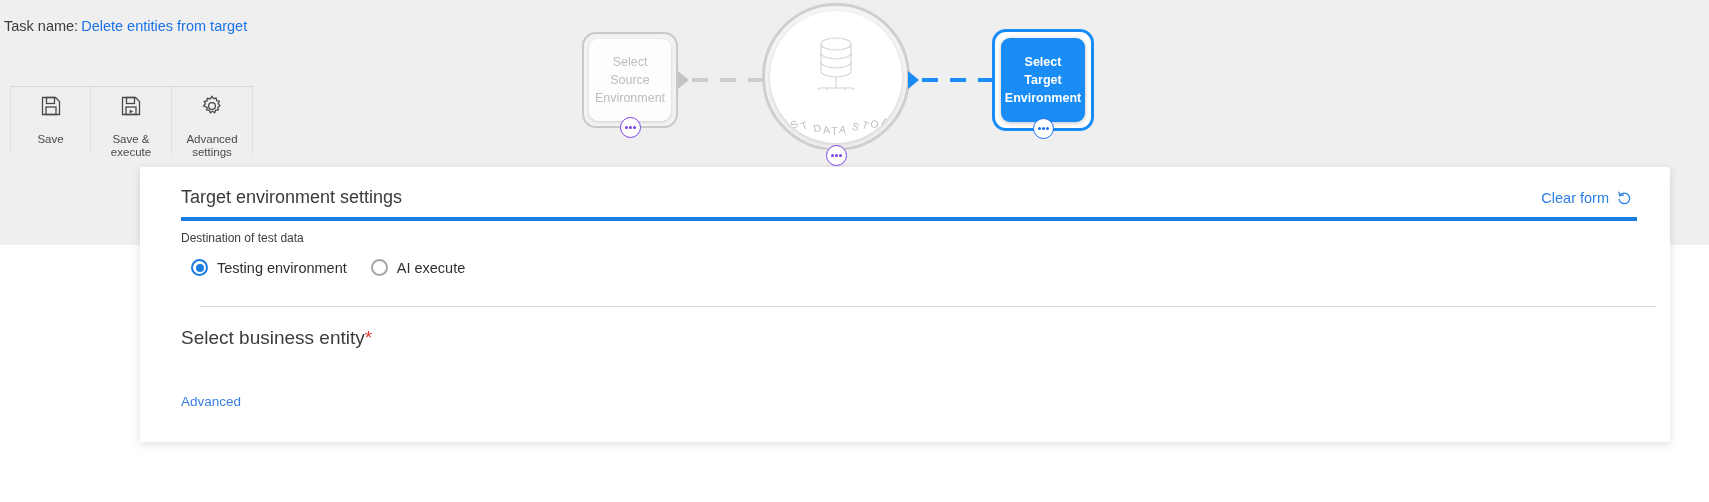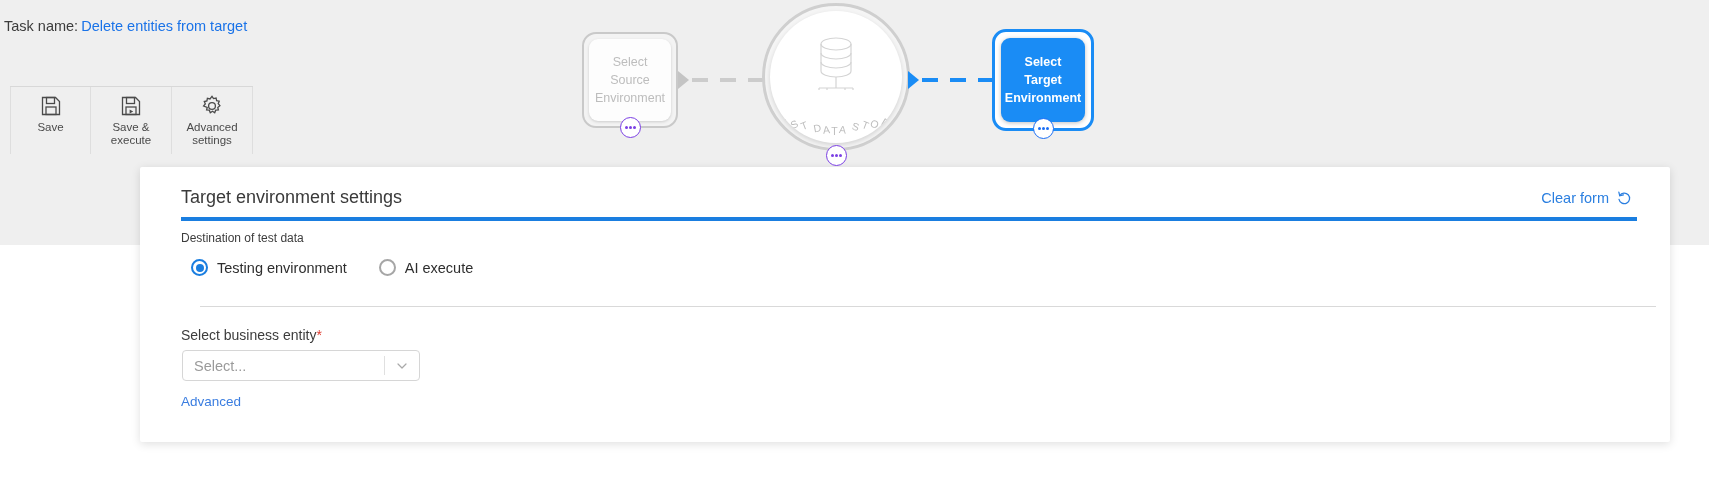--- a/index.html
+++ b/index.html
@@ -66,21 +66,21 @@
     border-left: none; border-top: none; border-bottom: none;
     font-family: inherit;
   }
   .tb-item:first-child { border-left: 1px solid #dedede; }
   .tb-icon {
     width: 24px; height: 24px;
     display: block;
     color: #4a4a4a;
   }
   .tb-label {
-    margin-top: 3px;
+    margin-top: 15px;
     font-size: 11.5px;
     color: #4a4a4a;
     text-align: center;
     line-height: 13px;
     white-space: pre-line;
   }
 
   
   #flow {
     position: absolute;
@@ -298,21 +298,21 @@
     color: #3c3c3c;
     white-space: nowrap;
   }
 
   #radio-row {
     position: absolute;
     left: 41px;
     top: 92px;
     display: flex;
     align-items: center;
-    gap: 32px;
+    gap: 24px;
     padding-left: 10px;
   }
   .radio-opt {
     display: flex;
     align-items: center;
     gap: 9px;
     cursor: pointer;
     font-size: 14.5px;
     color: #2e2e2e;
     white-space: nowrap;
@@ -345,21 +345,21 @@
     top: 139px;
     width: 1456px;
     height: 1px;
     background: #d9d9d9;
   }
 
   #entity-label {
     position: absolute;
     left: 41px;
     top: 160px;
-    font-size: 14px;
+    font-size: 19px;
     color: #3c3c3c;
     white-space: nowrap;
   }
   #entity-label .req { color: #e03c31; }
 
   #entity-select {
     position: absolute;
     left: 42px;
     top: 183px;
     width: 238px;
@@ -538,25 +538,16 @@
       <span>AI execute</span>
     </label>
   </div>
 
   <div id="divider"></div>
 
   <div id="entity-label">
     <span>Select business entity</span><span class="req">*</span>
   </div>
 
-  <div id="entity-select">
-    <span class="sel-value">Select...</span>
-    <span class="sel-sep"></span>
-    <span class="sel-caret">
-      <svg viewBox="0 0 20 20" width="16" height="16" fill="none" stroke="currentColor" stroke-width="1.5" stroke-linecap="round" stroke-linejoin="round">
-        <path d="M5 7.5l5 5 5-5"></path>
-      </svg>
-    </span>
-  </div>
 
   <div id="advanced-link">Advanced</div>
 
 </div>
 
 </body></html>

